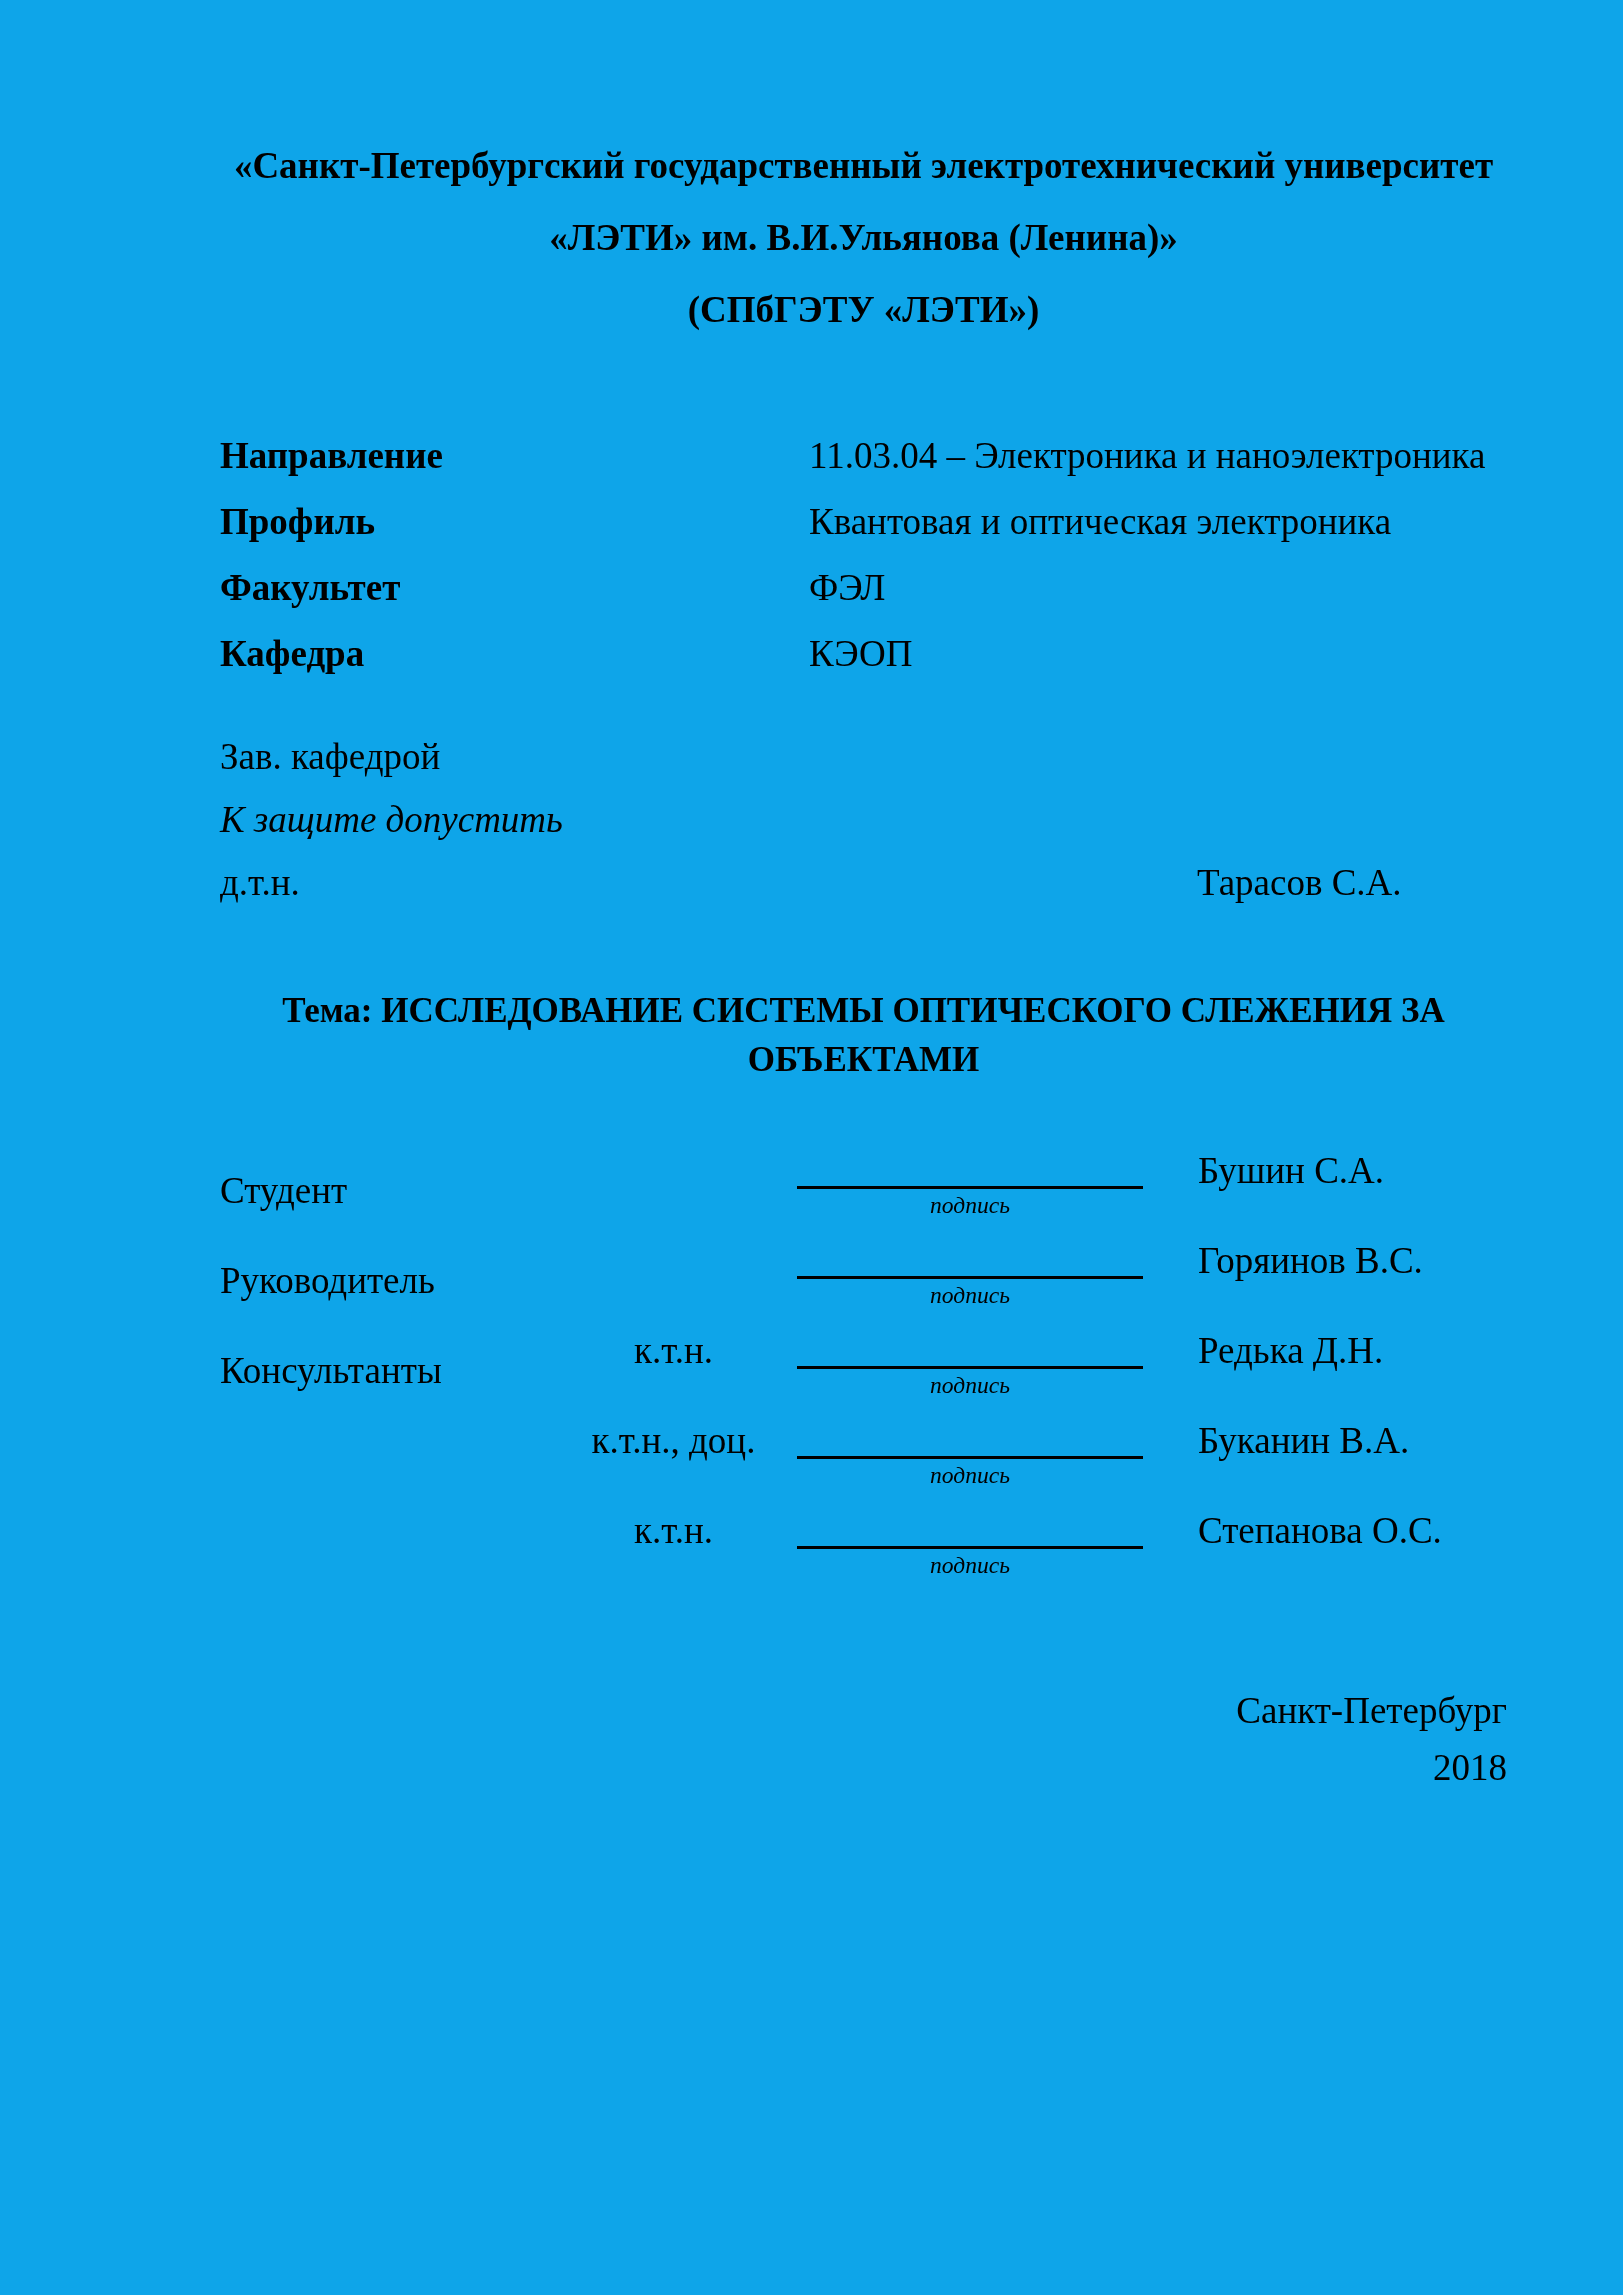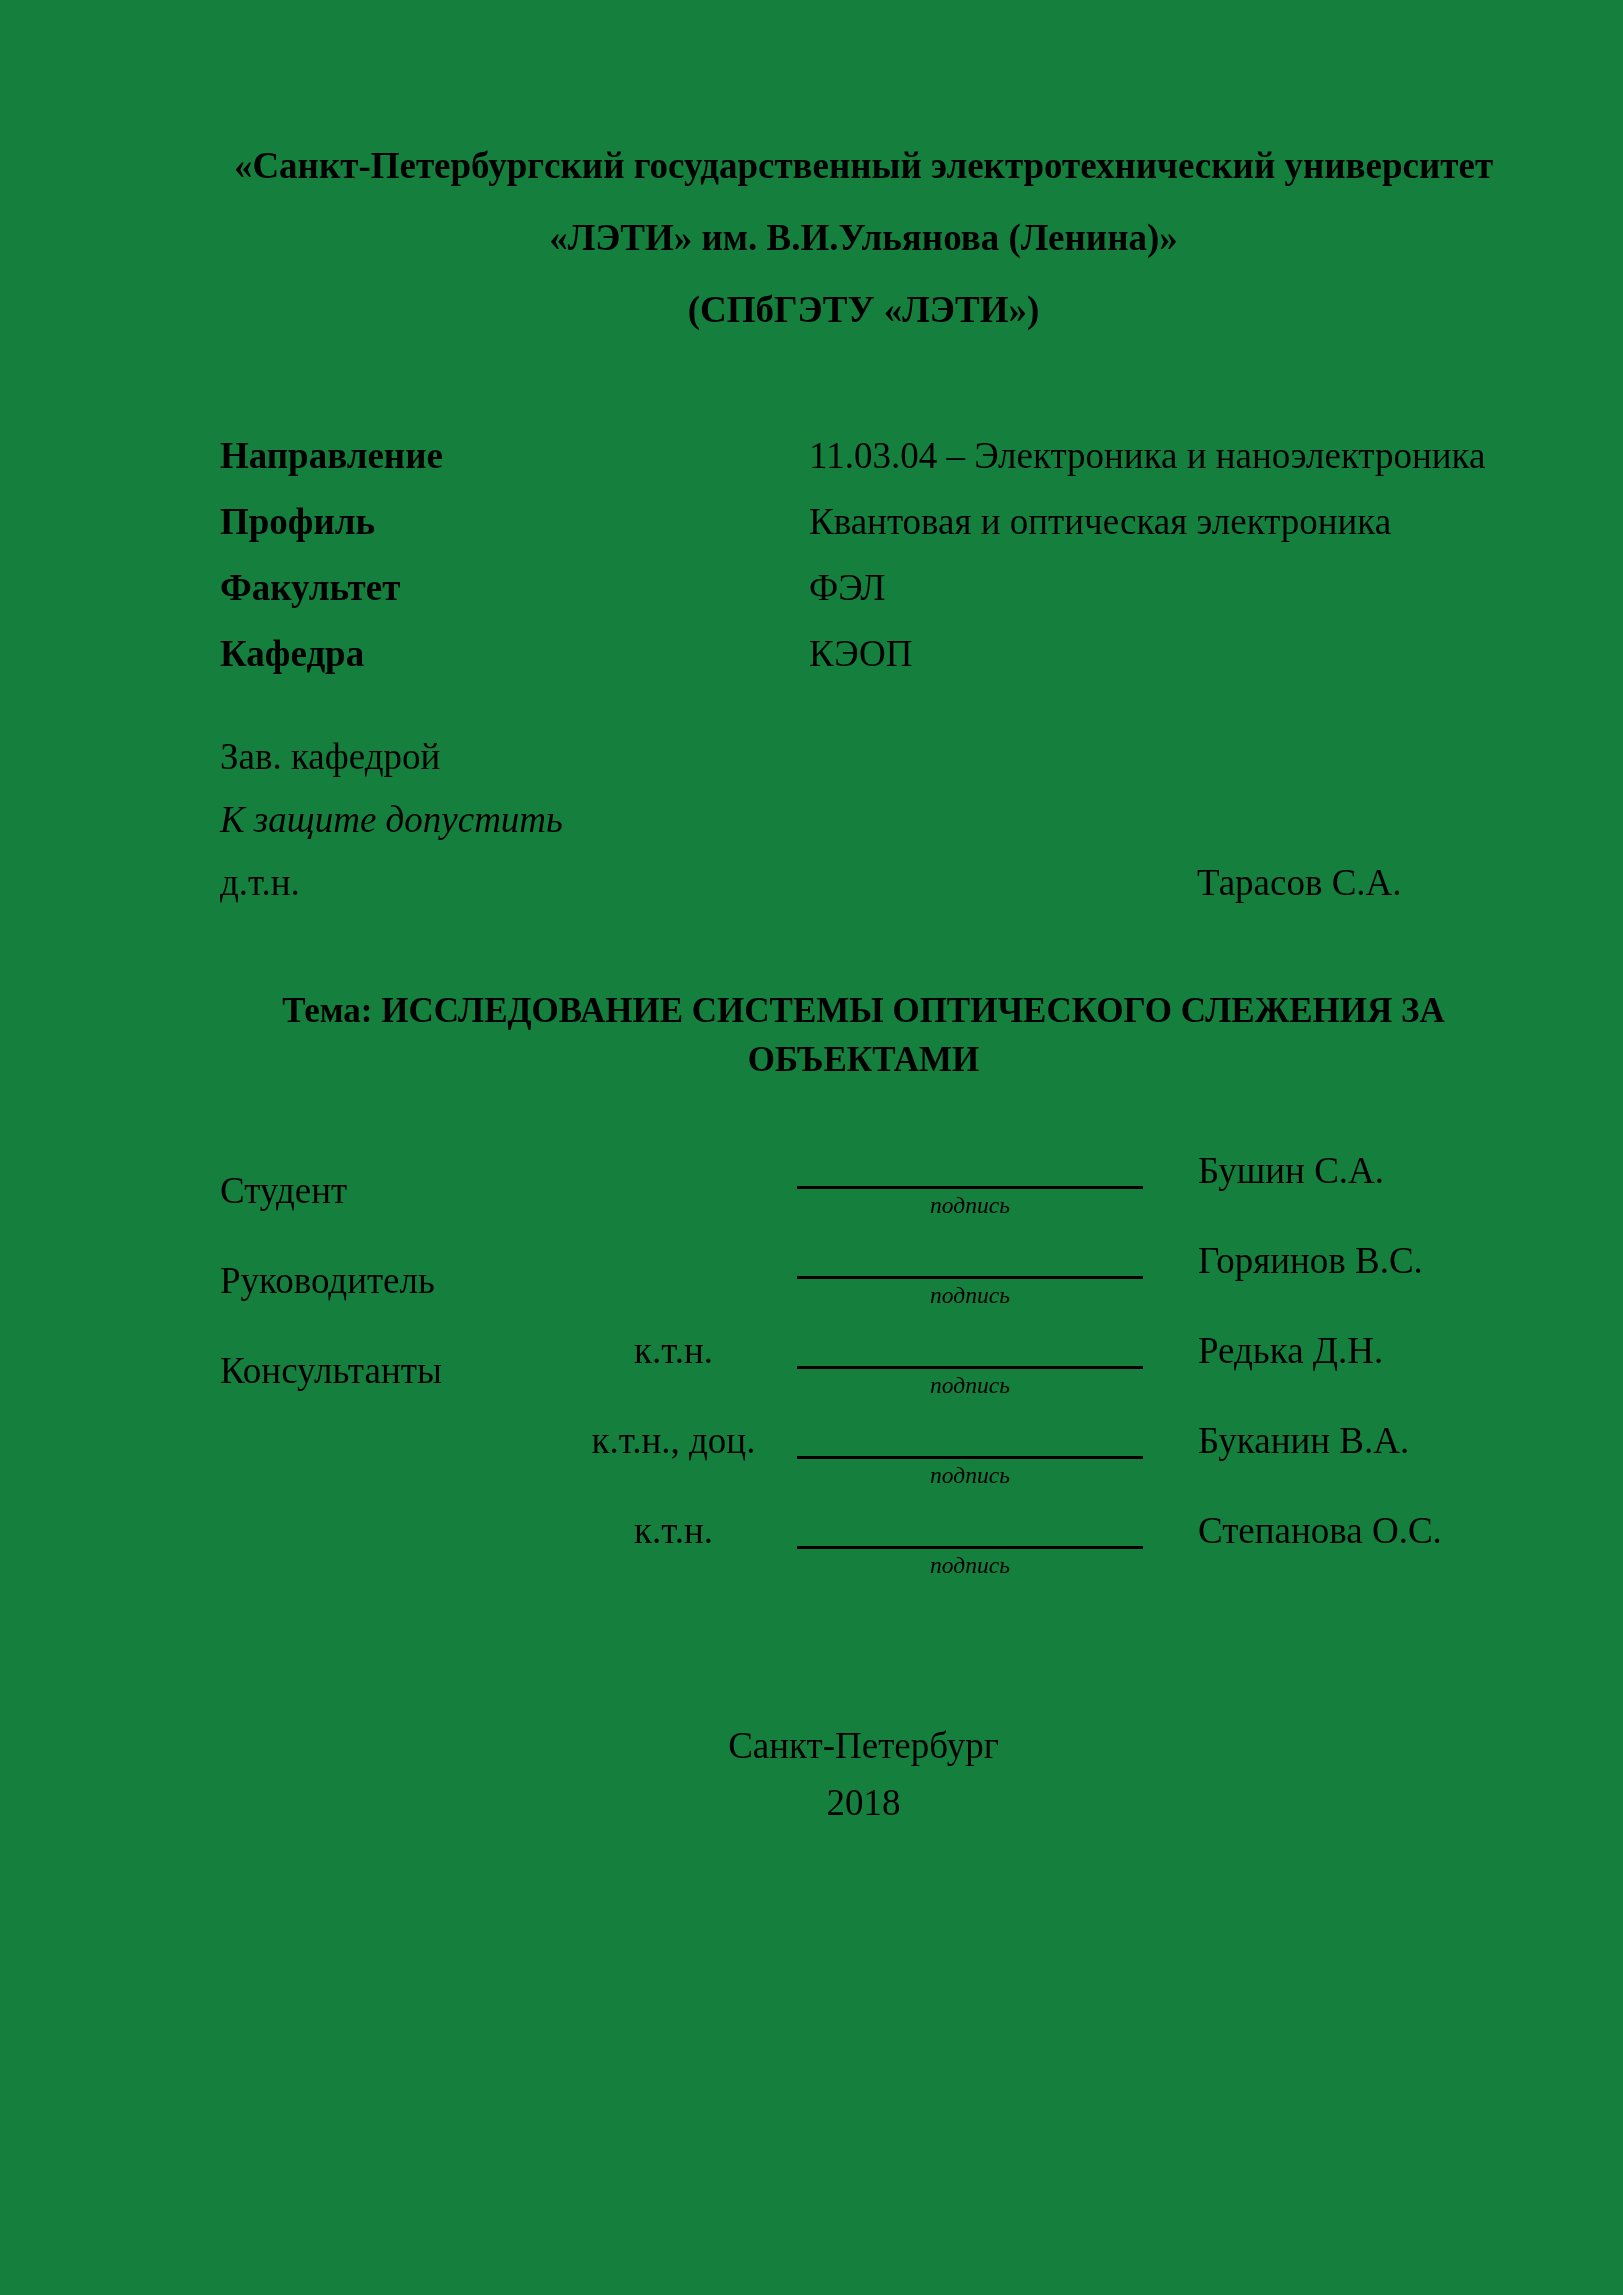--- a/index.html
+++ b/index.html
@@ -1,20 +1,20 @@
 <!DOCTYPE html>
 <html lang="ru" style="font-size:12.6px"><head>
 <meta charset="utf-8">
 <style>
   html, body { margin: 0; padding: 0; background: #ffffff; }
   .page {
     position: relative;
     width: 1623px;
     height: 2295px;
-    background: #15803d;
+    background: #0ea5e9;
     color: #000000;
     font-family: "Liberation Serif", "DejaVu Serif", serif;
     font-size: 37px;
     box-sizing: border-box;
     padding: 130px 116px 0 220px;
     overflow: hidden;
   }
 
   
   .doc-header { text-align: center; font-weight: bold; }
@@ -50,21 +50,21 @@
   .sigs { margin-top: 67px; }
   .sig-row { display: flex; height: 90px; align-items: flex-start; }
   .sig-role { width: 330px; flex: 0 0 auto; line-height: 39px; margin-top: 20px; }
   .sig-degree { width: 247px; flex: 0 0 auto; text-align: center; line-height: 39px; }
   .sig-cell { width: 346px; flex: 0 0 auto; }
   .sig-line { height: 35px; border-bottom: 3.1px solid #000000; }
   .sig-caption { text-align: center; font-style: italic; font-size: 23.6px; line-height: 33px; }
   .sig-name { flex: 1 1 auto; padding-left: 55px; line-height: 39px; white-space: nowrap; }
 
   
-  .footer { margin-top: 116px; text-align: center; }
+  .footer { margin-top: 81px; text-align: right; }
   .footer .fline { line-height: 57px; }
 </style>
 </head>
 <body>
 
 <div class="page">
 
   <header class="doc-header">
     <div class="hline">«Санкт-Петербургский государственный электротехнический университет</div>
     <div class="hline">«ЛЭТИ» им. В.И.Ульянова (Ленина)»</div>

